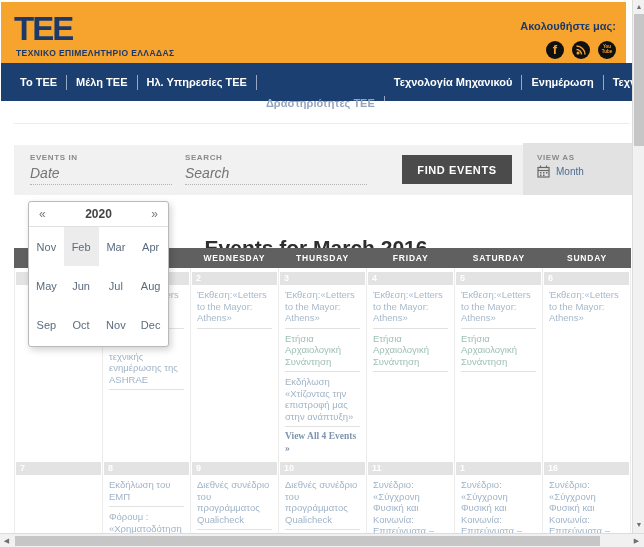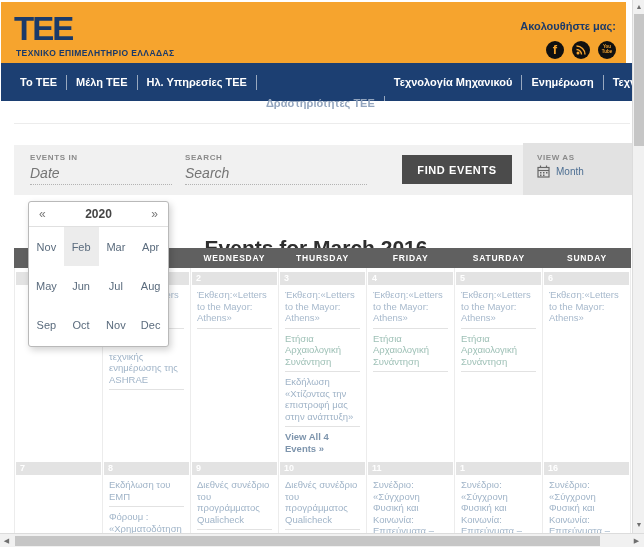--- a/index.html
+++ b/index.html
@@ -54,21 +54,21 @@
   .cal-body { overflow:hidden; height:285px; border-left:1px solid #ececec; }
   .cal-row { display:flex; }
   .cal-row.week1 { height:190px; }
   .cal-row.week2 { height:95px; }
   .cal-cell { flex:1; border-right:1px solid #ececec; overflow:hidden; background:#fff; }
   .daybar { height:13px; background:#e3e3e3; color:#fff; font-size:9px; font-weight:bold;
     padding-left:4px; line-height:13px; margin:4px 1px 0 1px; }
   .events { padding:0 6px; }
   .event { font-size:9.5px; line-height:11.5px; padding:4px 0; cursor:pointer; }
   .event.sep { border-bottom:1px solid #e2e2e2; }
-  .event.bold { font-weight:bold; }
+  .event.bold { font-weight:bold;font-family:Liberation Serif, serif; }
   
   .datepicker { position:absolute; left:28px; top:201px; width:141px; height:146px; background:#fff;
     border:1px solid #b9b9b9; border-radius:3px; box-shadow:2px 3px 7px rgba(0,0,0,.18); z-index:20; }
   .dp-header { height:25px; border-bottom:1px solid #e0e0e0; display:flex; align-items:center;
     justify-content:space-between; padding:0 10px; }
   .dp-arrow { font-size:12px; color:#777; cursor:pointer; }
   .dp-year { font-size:12px; font-weight:bold; color:#444; }
   .dp-grid { display:grid; grid-template-columns:repeat(4,1fr); }
   .dp-month { height:39px; display:flex; align-items:center; justify-content:center;
     font-size:11px; color:#5a6b7d; cursor:pointer; }

